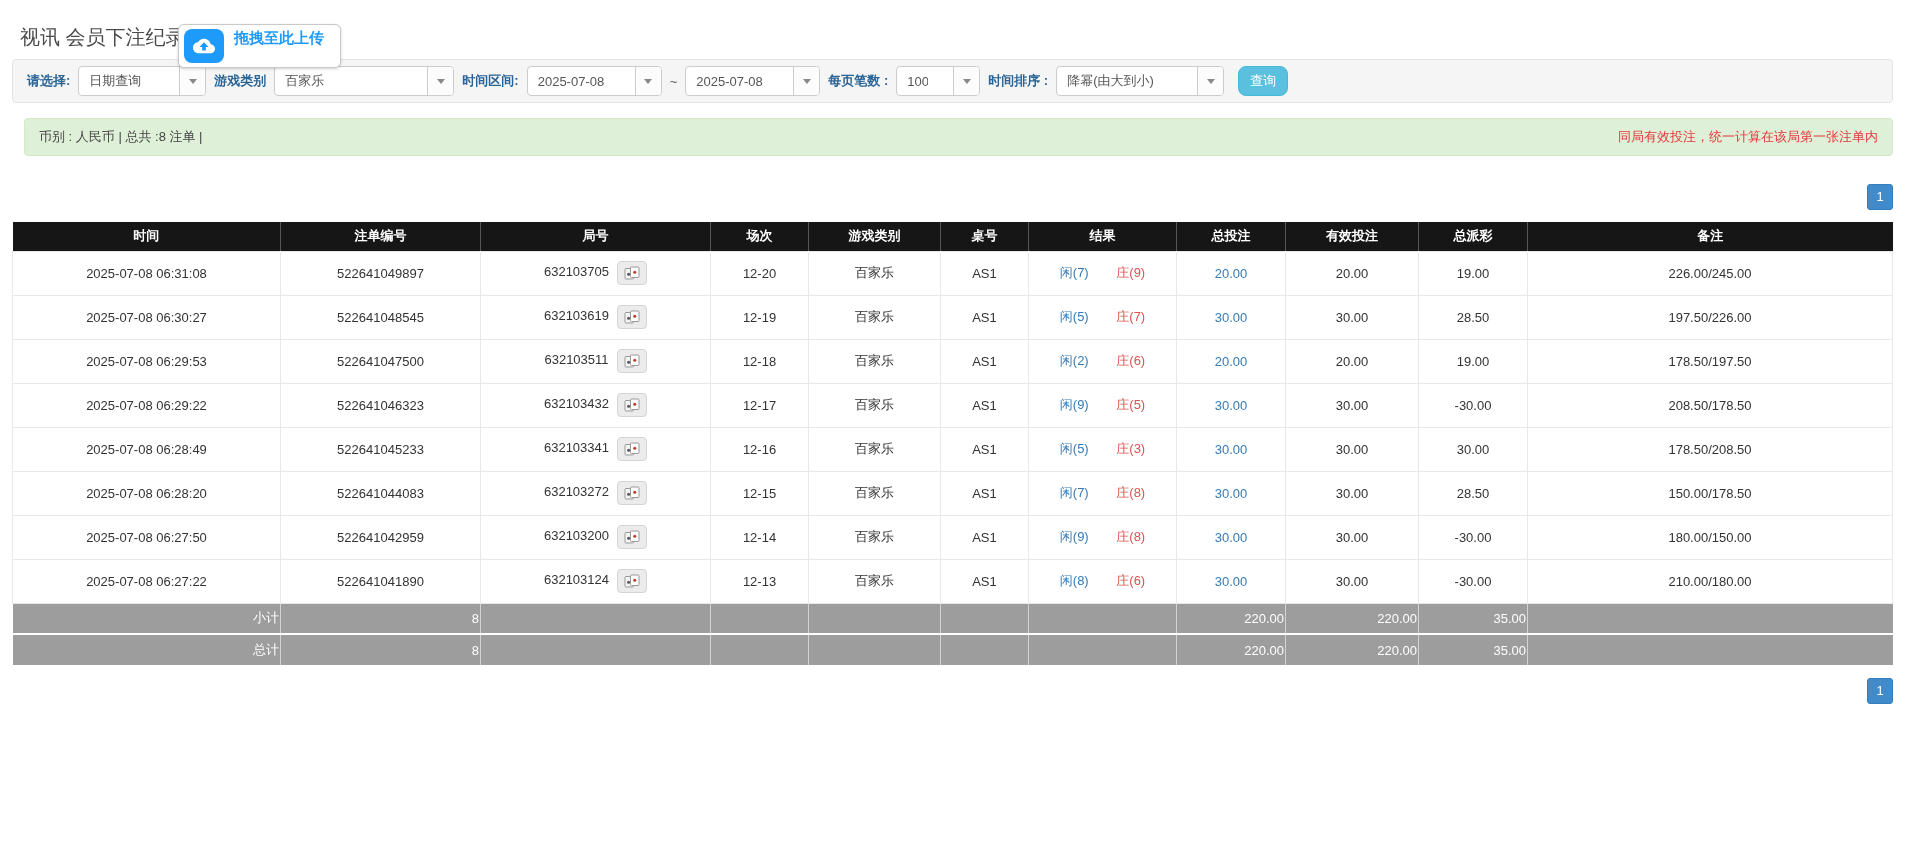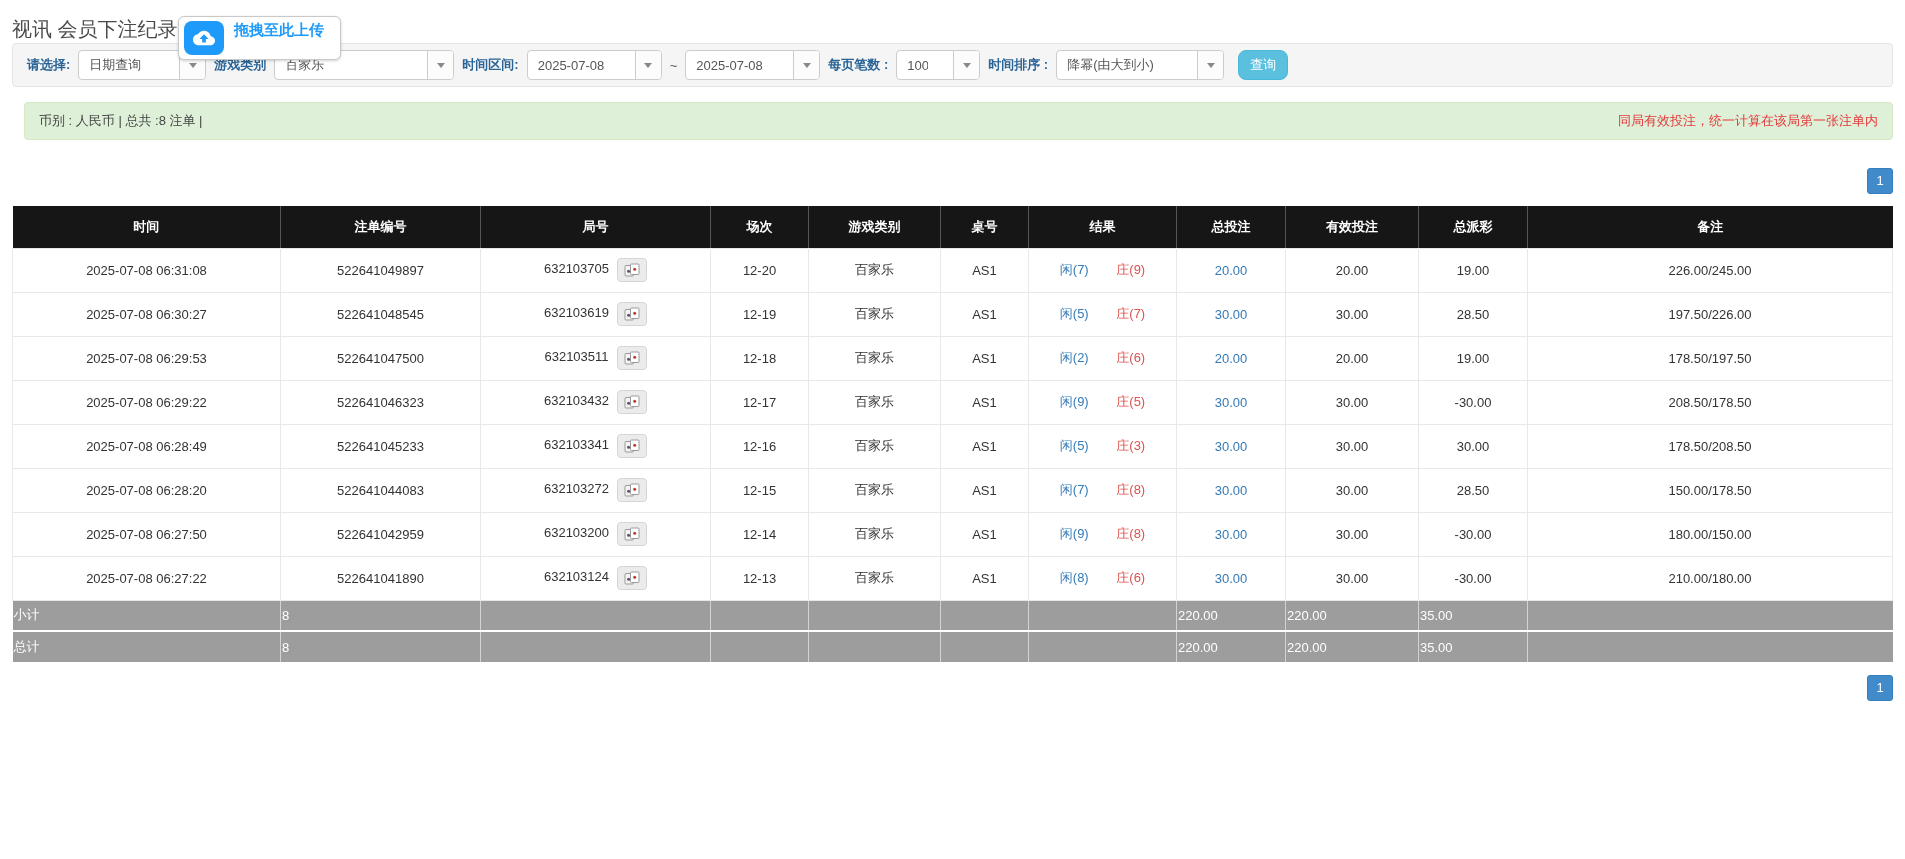--- a/index.html
+++ b/index.html
@@ -5,21 +5,21 @@
   * { box-sizing: border-box; }
   html, body { margin:0; padding:0; }
   body {
     width:1905px; min-height:859px; background:#fff;
     font-family:"Liberation Sans","DejaVu Sans",sans-serif;
     font-size:13px; color:#333;
   }
   .page { position:relative; padding:0 12px 10px 12px; }
 
   
-  .page-title { font-size:20px; font-weight:400; color:#4a4a4a; margin:0; padding-top:16px; white-space:nowrap; }
+  .page-title { font-size:20px; font-weight:400; color:#4a4a4a; margin:8px; padding-top:16px; white-space:nowrap; }
   .upload-badge {
     position:absolute; left:178px; top:16px; z-index:5;
     display:flex; gap:10px;
     background:#fff; border:1px solid #c9c9c9; border-radius:6px;
     padding:4px 16px 4px 5px; box-shadow:0 1px 3px rgba(0,0,0,.18);
   }
   .upload-icon {
     width:40px; height:34px; border-radius:8px;
     background:var(--upload-blue,#1e9bfa);
     display:flex; align-items:center; justify-content:center;
@@ -63,38 +63,38 @@
   .page-btn {
     min-width:26px; height:26px; line-height:24px; text-align:center;
     background:var(--accent-blue,#428bca); border:1px solid #357ebd;
     color:#fff; border-radius:3px; font-size:13px; cursor:pointer; display:inline-block;
   }
 
   
   table.records { width:100%; border-collapse:collapse; table-layout:fixed; }
   .records thead th {
     background:var(--header-bg,#161616); color:#fff; font-weight:bold;
-    height:42px; font-size:13px; border-right:1px solid rgba(255,255,255,.28);
+    height:29px; font-size:13px; border-right:1px solid rgba(255,255,255,.28);
   }
   .records thead th:last-child { border-right:none; }
   .records tbody td {
     height:44px; text-align:center; background:#fff;
     border:1px solid #e8e8e8; color:#333; overflow:hidden; white-space:nowrap;
   }
   .bet-link { color:var(--link-blue,#337ab7); cursor:pointer; }
   .neg { color:var(--negative-red,#e4393c); }
   .rp { color:var(--player-blue,#337ab7); }
   .rb { color:var(--banker-red,#d9534f);margin-left:24px; }
   .icon-btn {
     display:inline-flex; align-items:center; justify-content:center;
     width:30px; height:24px; margin-left:8px; vertical-align:middle;
     background:#ebebeb; border:1px solid #d5d5d5; border-radius:4px; cursor:pointer;
   }
   .records tfoot td {
-    height:31px; text-align:left; color:#fff;
+    height:31px; text-align:right; color:#fff;
     background:var(--footer-bg,#9d9d9d);
     border-right:1px solid rgba(255,255,255,.55);
   }
   .records tfoot td:last-child { border-right:none; }
   .records tfoot tr.grand td { border-top:2px solid #fff; }
 </style>
 </head>
 <body>
 
 <div class="page">

